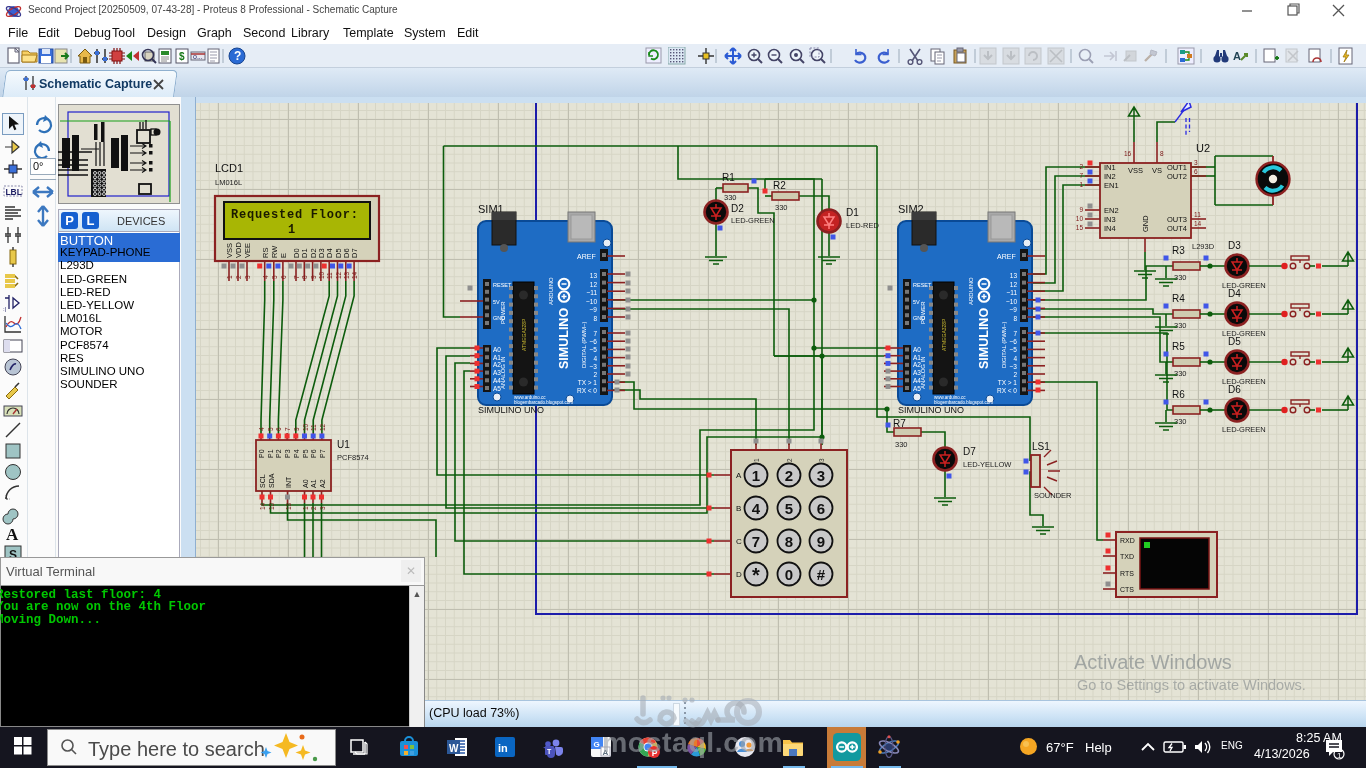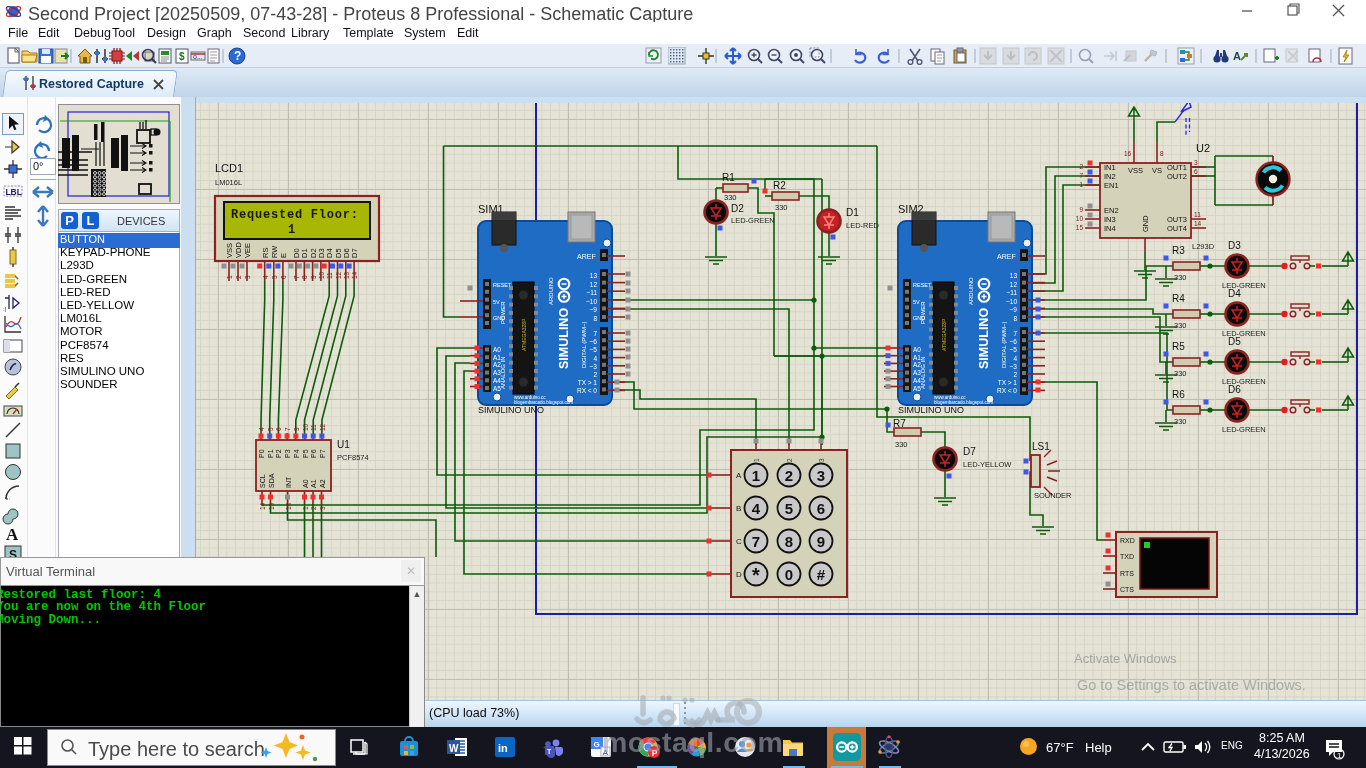--- a/index.html
+++ b/index.html
@@ -1,18 +1,18 @@
 <!DOCTYPE html>
 <html><head><meta charset="utf-8">
 <style>
 *{margin:0;padding:0;box-sizing:border-box}
 html,body{width:1366px;height:768px;overflow:hidden;font-family:"Liberation Sans",sans-serif;background:#fff;position:relative}
 .abs{position:absolute}
 #titlebar{left:0;top:0;width:1366px;height:22px;background:#ffffff}
-#title-text{left:28px;top:4px;font-size:18px;color:#444}
+#title-text{left:28px;top:4px;font-size:10px;color:#444}
 #menubar{left:0;top:22px;width:1366px;height:22px;background:#ffffff}
 .menu{position:absolute;top:26px;font-size:12.5px;color:#111}
 #toolbar{left:0;top:44px;width:1366px;height:24px;background:#e6edf6;border-bottom:1px solid #c3cfdd}
 #tabbar{left:0;top:68px;width:1366px;height:29px;background:linear-gradient(#dfeaf6,#c0d4e8)}
 #tab{left:4px;top:70px;width:172px;height:27px;background:linear-gradient(#f6fafd,#dcebf8);border:1px solid #8fb0cf;border-bottom:none;border-radius:5px 5px 0 0;transform:skewX(-8deg)}
 #tabtxt{left:39px;top:77px;font-size:12.5px;font-weight:bold;color:#123a63}
 #leftpanel{left:0;top:97px;width:181px;height:630px;background:#fbfbfb}
 #editstrip-top{left:181px;top:97px;width:1185px;height:6px;background:#cbdff1}
 #editstrip-left{left:181px;top:97px;width:15px;height:603px;background:#cbdff1;border-right:1px solid #8fafd0}
 #grid{left:196px;top:103px;width:1170px;height:597px;
@@ -308,21 +308,21 @@
     <rect x="2" y="1" width="13" height="16" fill="#fff" stroke="#667"></rect>
     <path d="M10 3 l-4 7 h3 l-2 5 l5 -7 h-3 z" fill="#e8b820" stroke="#a07a10" stroke-width="0.8"></path>
   </svg>
 <div id="tabbar" class="abs"></div>
 <div id="tab" class="abs"></div>
 <svg class="abs" style="left:22px;top:74px" width="16" height="18">
     <path d="M4 2 v14 M11 2 v14 M1 5 h6 M8 12 h6" stroke="#222" stroke-width="1.2"></path>
     <rect x="2" y="3.5" width="4" height="3.5" fill="#3a6fd8"></rect>
     <rect x="9" y="10.5" width="4" height="3.5" fill="#c03030"></rect>
   </svg>
-<div id="tabtxt" class="abs">Restored Capture</div>
+<div id="tabtxt" class="abs">Schematic Capture</div>
 <svg class="abs" style="left:152px;top:78px" width="14" height="14">
     <path d="M2 2 l9 9 M11 2 l-9 9" stroke="#444" stroke-width="1.8"></path>
   </svg>
 <div id="leftpanel" class="abs"></div>
 <div class="abs" style="left:27px;top:97px;width:1px;height:630px;background:#dde4ea"></div>
 <div class="abs" style="left:55px;top:97px;width:1px;height:630px;background:#dde4ea"></div>
 <svg class="abs" style="left:2px;top:113px" width="22" height="22">
     <rect x="0.5" y="0.5" width="21" height="21" fill="#eef4fa" stroke="#7a9cc0"></rect>
     <path d="M7 3 v13 l3.4-3.4 2 4.6 2-1 -2-4.4 4.6-0.6 z" fill="#111"></path>
   </svg>
@@ -456,21 +456,21 @@
     <circle cx="46.0" cy="85.8" r="1.5" fill="none" stroke="#fff" stroke-width="0.8"></circle>
     <circle cx="37.0" cy="90.0" r="1.5" fill="none" stroke="#fff" stroke-width="0.8"></circle>
     <circle cx="41.5" cy="90.0" r="1.5" fill="none" stroke="#fff" stroke-width="0.8"></circle>
     <circle cx="46.0" cy="90.0" r="1.5" fill="none" stroke="#fff" stroke-width="0.8"></circle>
 </svg>
 <div class="abs" style="left:58px;top:209px;width:122px;height:23px;background:linear-gradient(#eef6fd,#cfe4f4);border:1px solid #aab"></div>
 <div class="abs" style="left:61px;top:212px;width:17px;height:17px;background:#1560d0;border-radius:3px;color:#fff;font-weight:bold;font-size:13px;text-align:center;line-height:17px">P</div>
 <div class="abs" style="left:82px;top:212px;width:17px;height:17px;background:#1560d0;border-radius:3px;color:#fff;font-weight:bold;font-size:13px;text-align:center;line-height:17px">L</div>
 <div class="abs" style="left:117px;top:215px;font-size:11px;color:#333">DEVICES</div>
 <div class="abs" style="left:58px;top:232px;width:122px;height:325px;background:#fff;border-left:1px solid #aab;border-right:1px solid #aab"></div>
-<div class="abs" style="left:58px;top:233px;width:122px;height:15px;background:#2a6cd4;color:#fff;font-size:11px;padding-left:2px">BUTTON</div>
+<div class="abs" style="left:58px;top:233px;width:122px;height:29px;background:#2a6cd4;color:#fff;font-size:13px;padding-left:2px">BUTTON</div>
 <div class="abs" style="left:60px;top:246.2px;font-size:11.5px;color:#000;height:13.2px">KEYPAD-PHONE</div>
 <div class="abs" style="left:60px;top:259.4px;font-size:11.5px;color:#000;height:13.2px">L293D</div>
 <div class="abs" style="left:60px;top:272.59999999999997px;font-size:11.5px;color:#000;height:13.2px">LED-GREEN</div>
 <div class="abs" style="left:60px;top:285.79999999999995px;font-size:11.5px;color:#000;height:13.2px">LED-RED</div>
 <div class="abs" style="left:60px;top:298.99999999999994px;font-size:11.5px;color:#000;height:13.2px">LED-YELLOW</div>
 <div class="abs" style="left:60px;top:312.19999999999993px;font-size:11.5px;color:#000;height:13.2px">LM016L</div>
 <div class="abs" style="left:60px;top:325.3999999999999px;font-size:11.5px;color:#000;height:13.2px">MOTOR</div>
 <div class="abs" style="left:60px;top:338.5999999999999px;font-size:11.5px;color:#000;height:13.2px">PCF8574</div>
 <div class="abs" style="left:60px;top:351.7999999999999px;font-size:11.5px;color:#000;height:13.2px">RES</div>
 <div class="abs" style="left:60px;top:364.9999999999999px;font-size:11.5px;color:#000;height:13.2px">SIMULINO UNO</div>
@@ -1222,21 +1222,21 @@
     <text x="1120" y="559" font-size="7" fill="#111" text-anchor="start">TXD</text>
     <line x1="1103" y1="556" x2="1116" y2="556" stroke="#8b2121" stroke-width="1.6"></line>
     <rect x="1105.5" y="548.5" width="5" height="5" fill="#ee3030"></rect>
     <text x="1120" y="576" font-size="7" fill="#111" text-anchor="start">RTS</text>
     <line x1="1103" y1="573" x2="1116" y2="573" stroke="#8b2121" stroke-width="1.6"></line>
     <rect x="1105.5" y="565.5" width="5" height="5" fill="#ee3030"></rect>
     <text x="1120" y="592" font-size="7" fill="#111" text-anchor="start">CTS</text>
     <line x1="1103" y1="589" x2="1116" y2="589" stroke="#8b2121" stroke-width="1.6"></line>
     <rect x="1105.5" y="581.5" width="5" height="5" fill="#8f8f8f"></rect>
   </svg>
-<div class="wm" style="left:1074px;top:651px;font-size:13px;color:rgba(110,118,124,0.55)">Activate Windows</div>
+<div class="wm" style="left:1074px;top:651px;font-size:20px;color:rgba(110,118,124,0.55)">Activate Windows</div>
 <div class="wm" style="left:1077px;top:677px;font-size:14.5px;color:rgba(110,118,124,0.5)">Go to Settings to activate Windows.</div>
 <div id="statusbar" class="abs"></div>
 <div id="cpu" class="abs">(CPU load 73%)</div>
 <div class="abs" style="left:673px;top:703px;width:7px;height:23px;background:#f6fafd;border:1px solid #cdd8e2"></div>
 <div class="abs" style="left:684px;top:702px;width:1.5px;height:25px;background:repeating-linear-gradient(#8a98a8 0 2px,transparent 2px 5px)"></div>
 <div id="vt" class="abs"></div>
 <div id="vt-title" class="abs"></div>
 <div id="vt-titletxt" class="abs">Virtual Terminal</div>
 <div id="vt-x" class="abs">✕</div>
 <div id="vt-scroll" class="abs"></div>
@@ -1368,21 +1368,21 @@
 <svg class="abs" style="left:1163px;top:740px" width="24" height="14">
     <rect x="1" y="2" width="19" height="10" rx="1.5" fill="none" stroke="#fff" stroke-width="1.4"></rect>
     <rect x="20.5" y="5" width="2.5" height="4" fill="#fff"></rect>
     <path d="M9 3.5 l-3 4 h3 l-2 3.5" stroke="#fff" stroke-width="1.3" fill="none"></path>
   </svg>
 <svg class="abs" style="left:1193px;top:739px" width="20" height="16">
     <path d="M2 6 h3 l4 -4 v12 l-4 -4 h-3 z" fill="#fff"></path>
     <path d="M12 4 a6 6 0 0 1 0 8 M14.5 2 a9 9 0 0 1 0 12" stroke="#fff" stroke-width="1.4" fill="none"></path>
   </svg>
 <div class="trayt" style="left:1221px;top:740px;font-size:10px">ENG</div>
-<div class="trayt" style="left:1259px;top:731px;font-size:12.5px">8:25 AM</div>
+<div class="trayt" style="left:1296px;top:731px;font-size:12.5px">8:25 AM</div>
 <div class="trayt" style="left:1254px;top:747px;font-size:12.5px">4/13/2026</div>
 <svg class="abs" style="left:1324px;top:738px" width="22" height="22">
     <path d="M2 2 h16 v12 h-9 l-4 4 v-4 h-3 z" fill="#fff"></path>
     <path d="M5 6 h10 M5 9 h10" stroke="#15151f" stroke-width="1.4"></path>
     <circle cx="15" cy="16" r="5" fill="none" stroke="#fff" stroke-width="1.2"></circle>
     <text x="13" y="19.5" font-size="8" fill="#fff">1</text>
   </svg>
 <svg class="abs" style="left:598px;top:686px" width="150" height="44">
 <g stroke="rgba(165,172,180,0.6)" stroke-width="5.5" fill="none" stroke-linecap="round">
 <path d="M146 26 a8.5 8.5 0 1 0 -9 8 l-17 0"></path>

